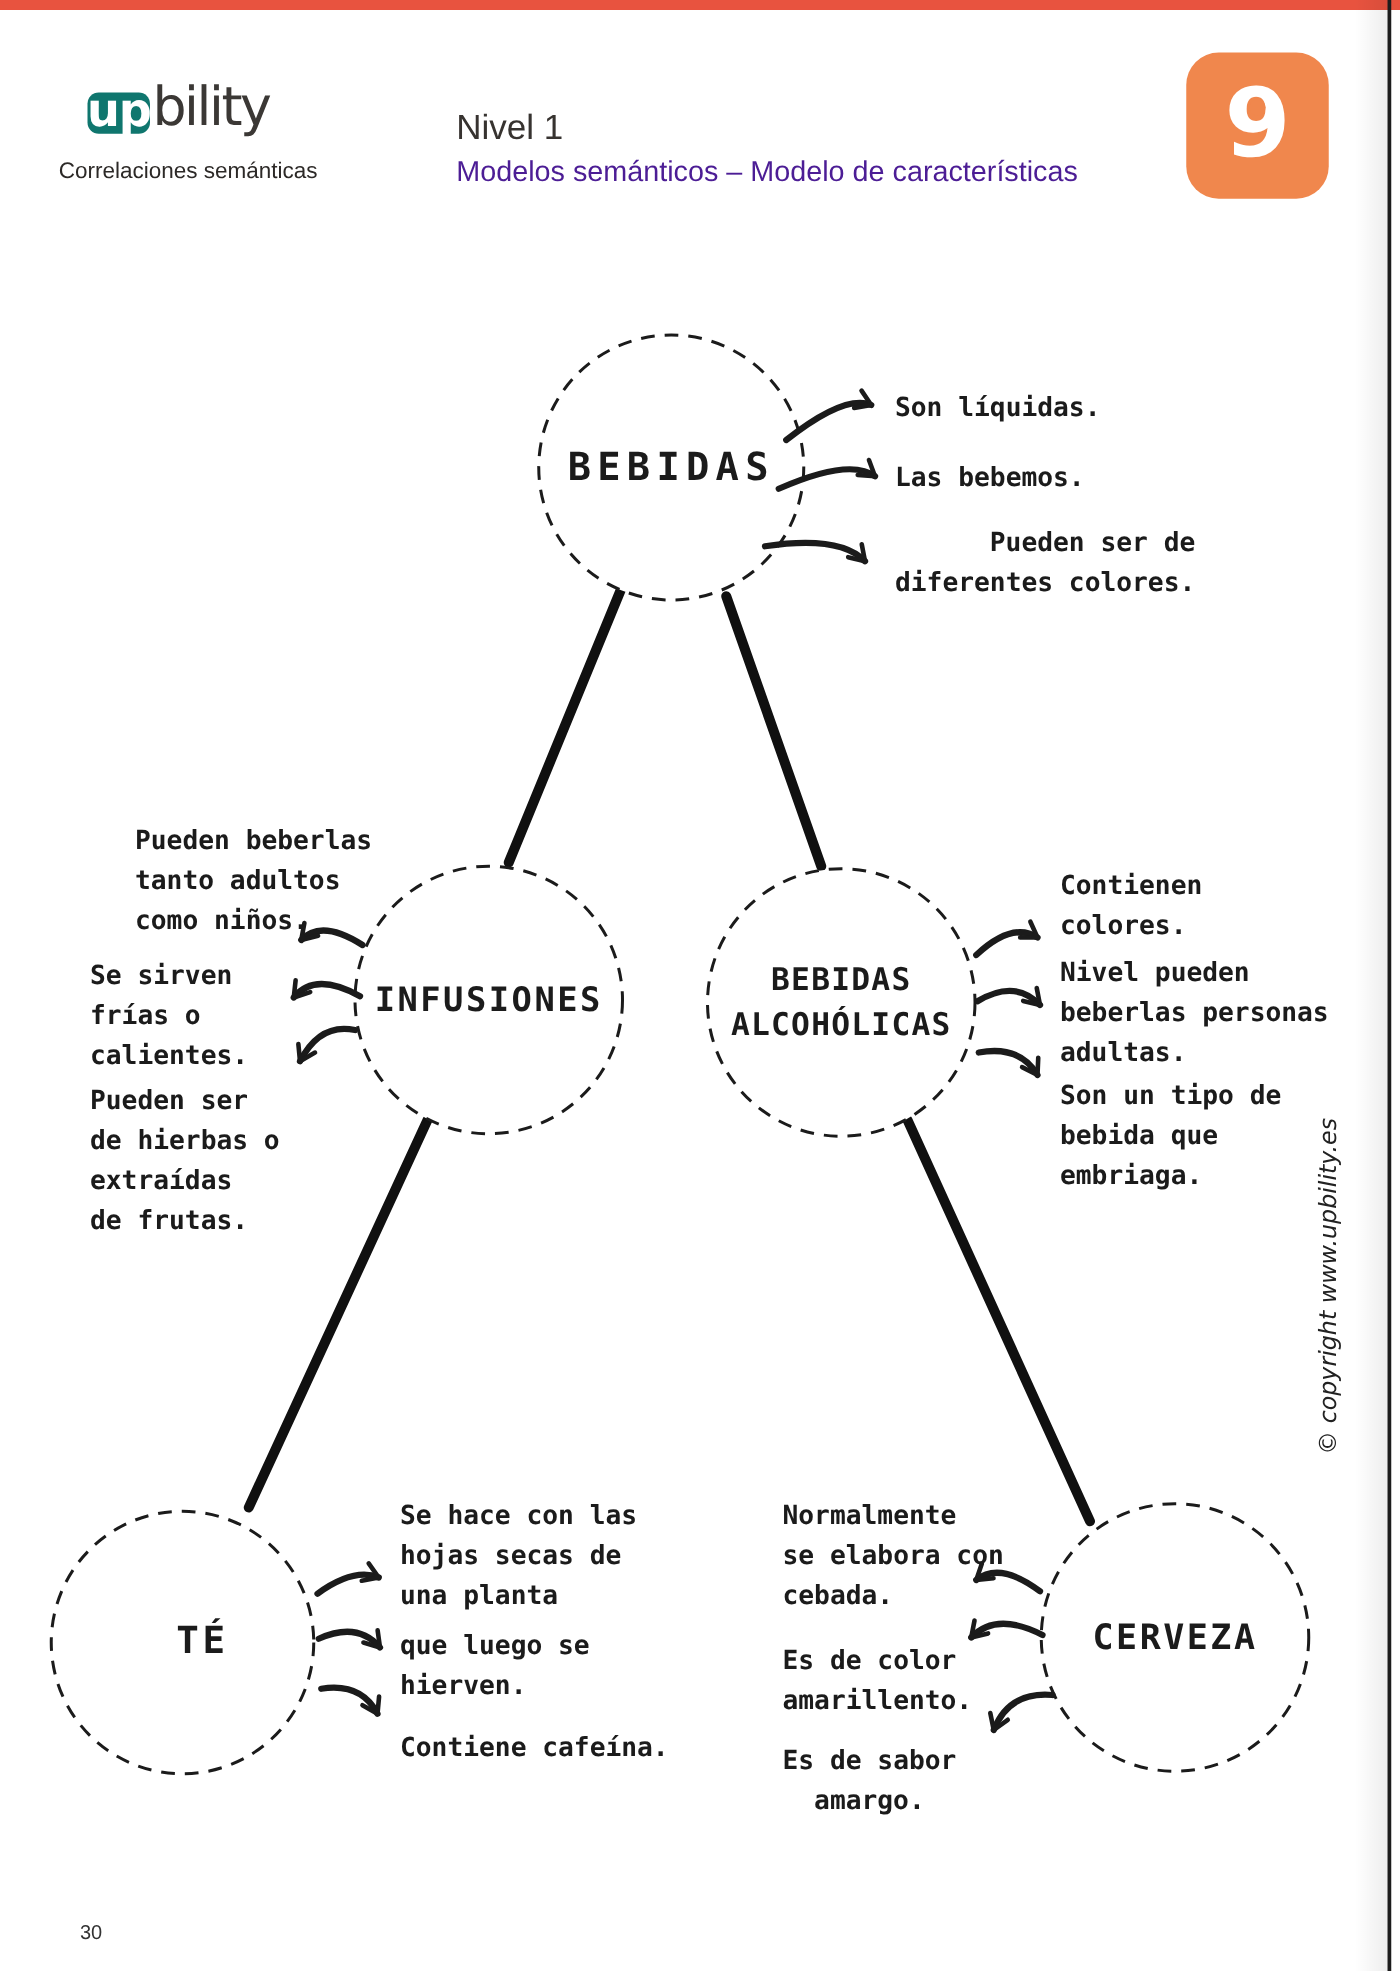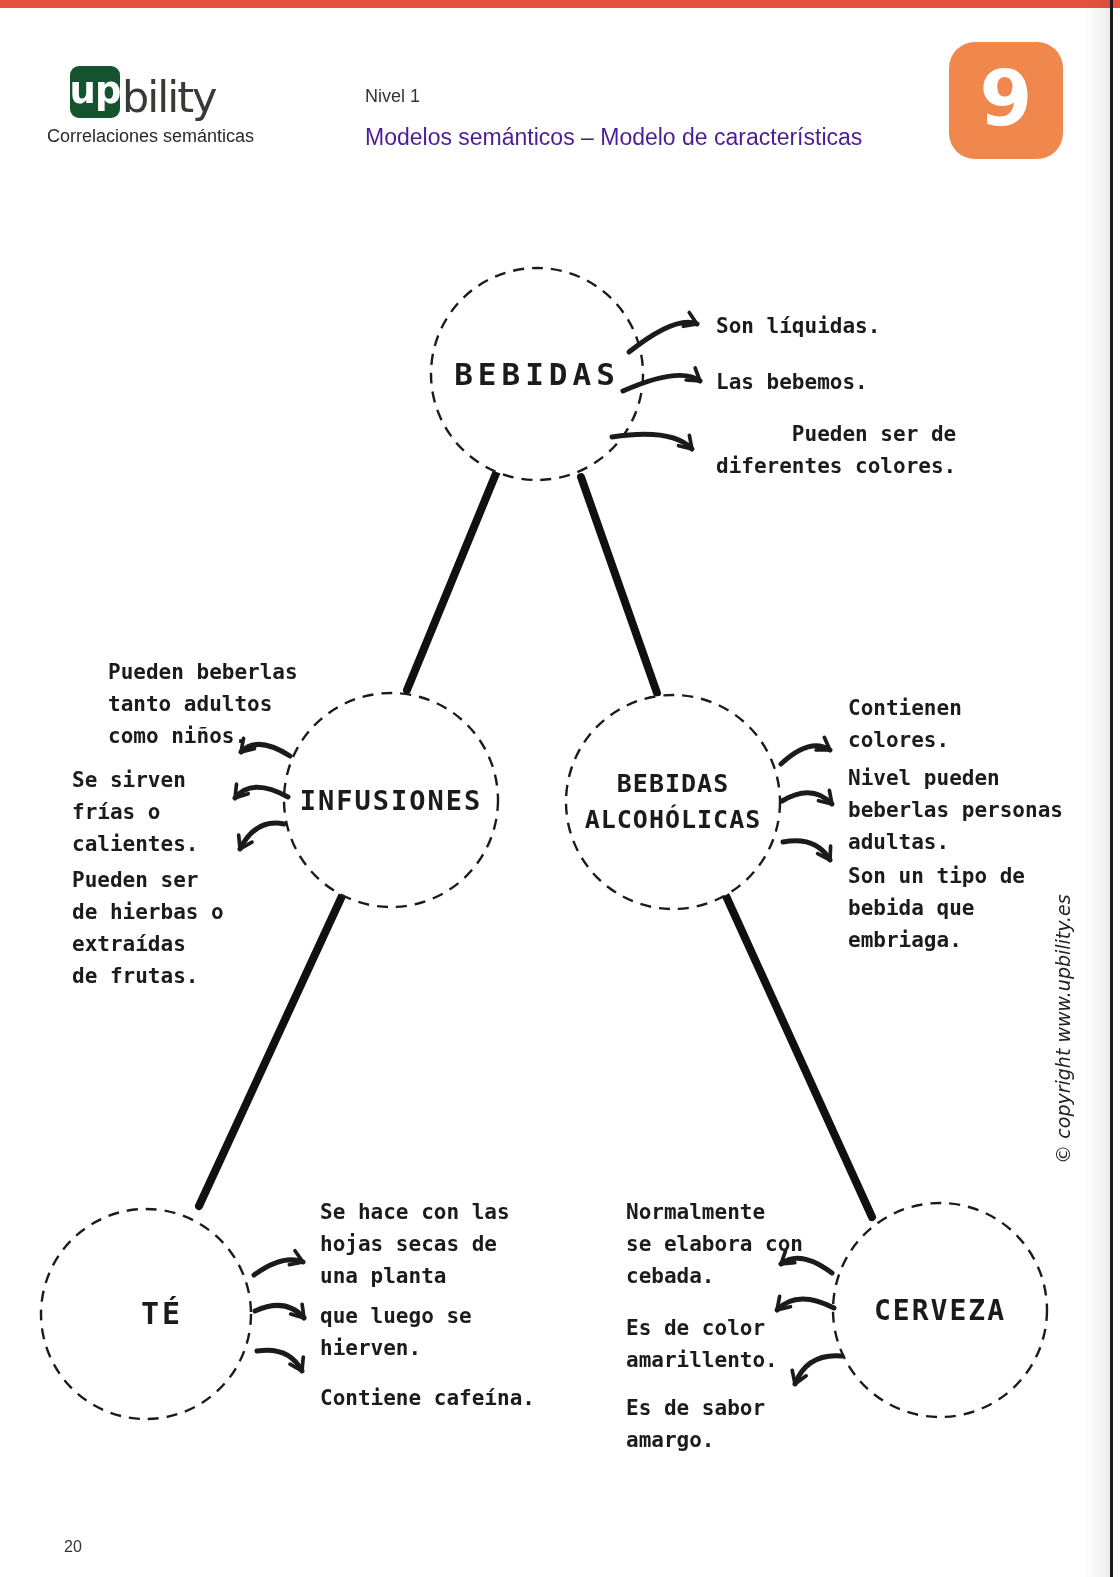--- a/index.html
+++ b/index.html
@@ -8,28 +8,28 @@
 
   .topbar{position:absolute;left:0;top:0;width:1120px;height:8px;background:#e8533f;}
 
   .edge-shadow{position:absolute;left:1084px;top:0;width:26px;height:1577px;
        background:linear-gradient(to right, rgba(0,0,0,0) , rgba(0,0,0,0.07));}
   .edge-line{position:absolute;left:1110px;top:0;width:3px;height:1577px;background:#1c1c1c;}
 
   
   .logo-row{position:absolute;left:70px;top:66px;display:flex;align-items:flex-end;}
   .logo-up-box{display:inline-flex;align-items:center;justify-content:center;
-       width:50px;height:52px;background:#14532d;border-radius:9px;}
+       width:50px;height:33px;background:#0f766e;border-radius:9px;}
   .logo-up-box span{color:#fff;font-weight:bold;font-size:37px;line-height:1;
        font-family:"DejaVu Sans",sans-serif;letter-spacing:-1px;padding-bottom:4px;}
   .logo-bility{font-family:"DejaVu Sans",sans-serif;font-weight:normal;font-size:43px;
        line-height:0.95;color:#3b3835;letter-spacing:-2px;margin-left:2px;}
   .logo-subtitle{position:absolute;left:47px;top:126px;font-size:18px;color:#2c2927;}
 
-  .hdr-level{position:absolute;left:365px;top:86px;font-size:18px;color:#373330;}
+  .hdr-level{position:absolute;left:365px;top:86px;font-size:28px;color:#373330;}
   .hdr-title{position:absolute;left:365px;top:124px;font-size:23px;color:#4c1d95;}
 
   .badge{position:absolute;left:949px;top:42px;width:114px;height:117px;
        background:#f0874d;border-radius:26px;display:flex;align-items:center;justify-content:center;}
   .badge .num{color:#ffffff;font-family:"DejaVu Sans",sans-serif;font-weight:bold;
        font-size:76px;line-height:1;padding-bottom:4px;}
   .badge .dot{position:absolute;left:50%;top:38%;width:13px;height:13px;border-radius:50%;
        background:#f0874d;transform:translate(-50%,-50%);}
 
   
@@ -53,21 +53,21 @@
   #f-i2{left:72px;top:764px;}
   #f-i3{left:72px;top:864px;}
   #f-al1{left:848px;top:692px;}
   #f-al2{left:848px;top:762px;}
   #f-al3{left:848px;top:860px;}
   #f-te1{left:320px;top:1196px;}
   #f-te2{left:320px;top:1300px;}
   #f-te3{left:320px;top:1382px;}
   #f-ce1{left:626px;top:1196px;}
   #f-ce2{left:626px;top:1312px;}
-  #f-ce3{left:626px;top:1392px;}
+  #f-ce3{left:626px;top:1392px;text-align:center;}
 
   .copyright{position:absolute;left:908px;top:1018px;width:310px;text-align:center;
        transform:rotate(-90deg);font-family:"DejaVu Sans",sans-serif;font-style:italic;
        font-size:19px;color:#222;}
   .pagenum{position:absolute;left:64px;top:1538px;font-size:16px;color:#333;}
 </style>
 </head>
 <body>
 
 <div class="topbar"></div>
@@ -174,13 +174,13 @@
 
 <div class="feature" id="f-ce1">Normalmente
 se elabora con
 cebada.</div>
 <div class="feature" id="f-ce2">Es de color
 amarillento.</div>
 <div class="feature" id="f-ce3">Es de sabor
 amargo.</div>
 
 <div class="copyright">© copyright www.upbility.es</div>
-<div class="pagenum">20</div>
+<div class="pagenum">30</div>
 
 </body></html>

